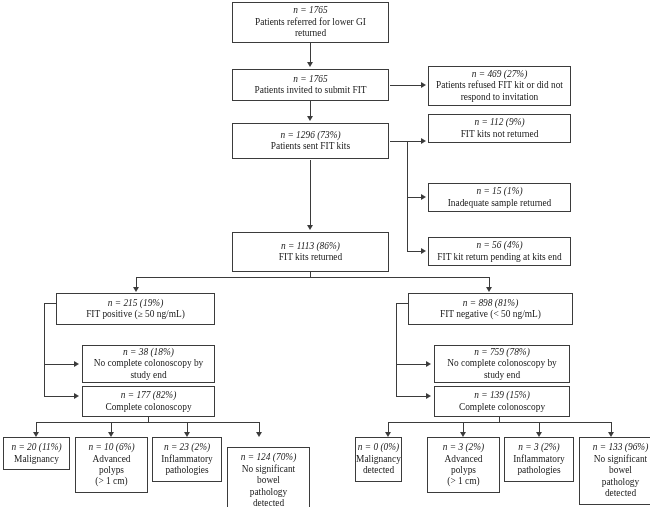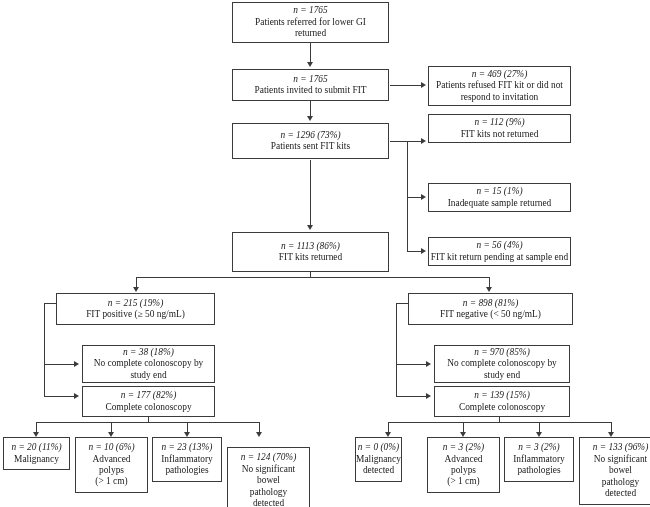--- a/index.html
+++ b/index.html
@@ -158,41 +158,41 @@
     <span class="ln">Inadequate sample returned</span>
   </div>
 
   <div class="box" style="left:232px;top:232px;width:157px;height:40px;">
     <span class="ln nital">n = 1113 (86%)</span>
     <span class="ln">FIT kits returned</span>
   </div>
 
   <div class="box" style="left:428px;top:237px;width:143px;height:29px;">
     <span class="ln nital">n = 56 (4%)</span>
-    <span class="ln">FIT kit return pending at sample end</span>
+    <span class="ln">FIT kit return pending at kits end</span>
   </div>
 
   <div class="box" style="left:56px;top:293px;width:159px;height:32px;">
     <span class="ln nital">n = 215 (19%)</span>
     <span class="ln">FIT positive (≥ 50 ng/mL)</span>
   </div>
 
   <div class="box" style="left:408px;top:293px;width:165px;height:32px;">
     <span class="ln nital">n = 898 (81%)</span>
     <span class="ln">FIT negative (&lt; 50 ng/mL)</span>
   </div>
 
   <div class="box" style="left:82px;top:345px;width:133px;height:38px;text-align:right;">
     <span class="ln nital">n = 38 (18%)</span>
     <span class="ln">No complete colonoscopy by</span>
     <span class="ln">study end</span>
   </div>
 
   <div class="box" style="left:434px;top:345px;width:136px;height:38px;">
-    <span class="ln nital">n = 970 (85%)</span>
+    <span class="ln nital">n = 759 (78%)</span>
     <span class="ln">No complete colonoscopy by</span>
     <span class="ln">study end</span>
   </div>
 
   <div class="box" style="left:82px;top:386px;width:133px;height:31px;">
     <span class="ln nital">n = 177 (82%)</span>
     <span class="ln">Complete colonoscopy</span>
   </div>
 
   <div class="box" style="left:434px;top:386px;width:136px;height:31px;">
@@ -206,21 +206,21 @@
   </div>
 
   <div class="box" style="left:75px;top:437px;width:73px;height:56px;">
     <span class="ln nital">n = 10 (6%)</span>
     <span class="ln">Advanced</span>
     <span class="ln">polyps</span>
     <span class="ln">(&gt; 1 cm)</span>
   </div>
 
   <div class="box" style="left:152px;top:437px;width:70px;height:45px;">
-    <span class="ln nital">n = 23 (13%)</span>
+    <span class="ln nital">n = 23 (2%)</span>
     <span class="ln">Inflammatory</span>
     <span class="ln">pathologies</span>
   </div>
 
   <div class="box" style="left:227px;top:437px;width:83px;height:68px;margin-top:10px;">
     <span class="ln nital">n = 124 (70%)</span>
     <span class="ln">No significant</span>
     <span class="ln">bowel</span>
     <span class="ln">pathology</span>
     <span class="ln">detected</span>

